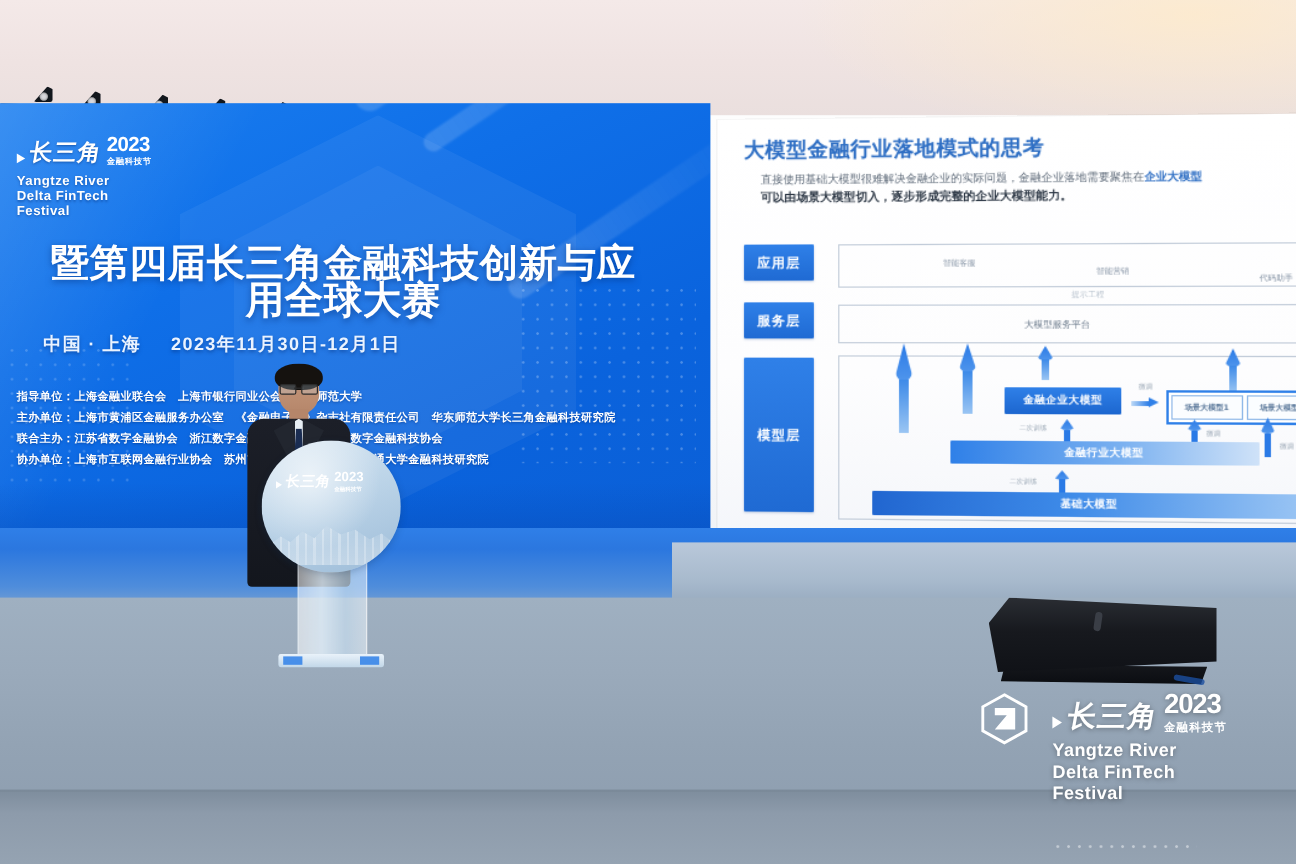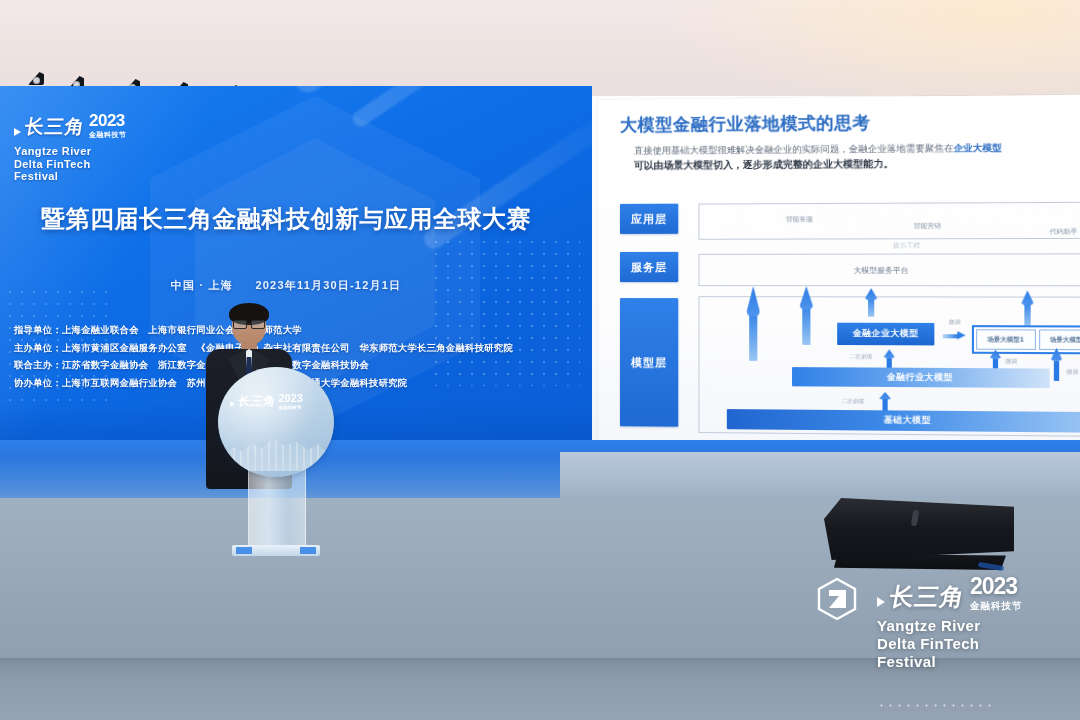--- a/index.html
+++ b/index.html
@@ -100,24 +100,24 @@
 
   
   .headline{
     position:absolute;left:36px;top:204px;width:500px;color:#fff;text-align:center;
   }
   .hl1,.hl2{
     font-size:25.5px;line-height:31px;font-weight:900;letter-spacing:.5px;
     text-shadow:0 2px 5px rgba(3,45,120,.55);
     font-family:"DejaVu Sans","Liberation Sans",sans-serif;
   }
-  .hl2{font-size:24px;}
+  .hl2{font-size:32px;}
   .meta{
-    position:absolute;left:36px;top:278px;width:500px;text-align:center;
-    font-size:11px;color:#eaf3ff;letter-spacing:1.2px;font-weight:700;
+    position:absolute;left:36px;top:278px;width:500px;text-align:left;
+    font-size:15px;color:#eaf3ff;letter-spacing:1.2px;font-weight:700;
     text-shadow:0 1px 3px rgba(3,45,120,.5);
   }
   .meta .gap{display:inline-block;width:14px;}
 
   
   .sponsors{position:absolute;left:14px;top:322px;width:560px;}
   .sp-line{
     font-size:9.3px;line-height:17.5px;color:#ffffff;font-weight:700;
     letter-spacing:.3px;white-space:nowrap;
     text-shadow:0 1px 2px rgba(3,45,120,.55);

